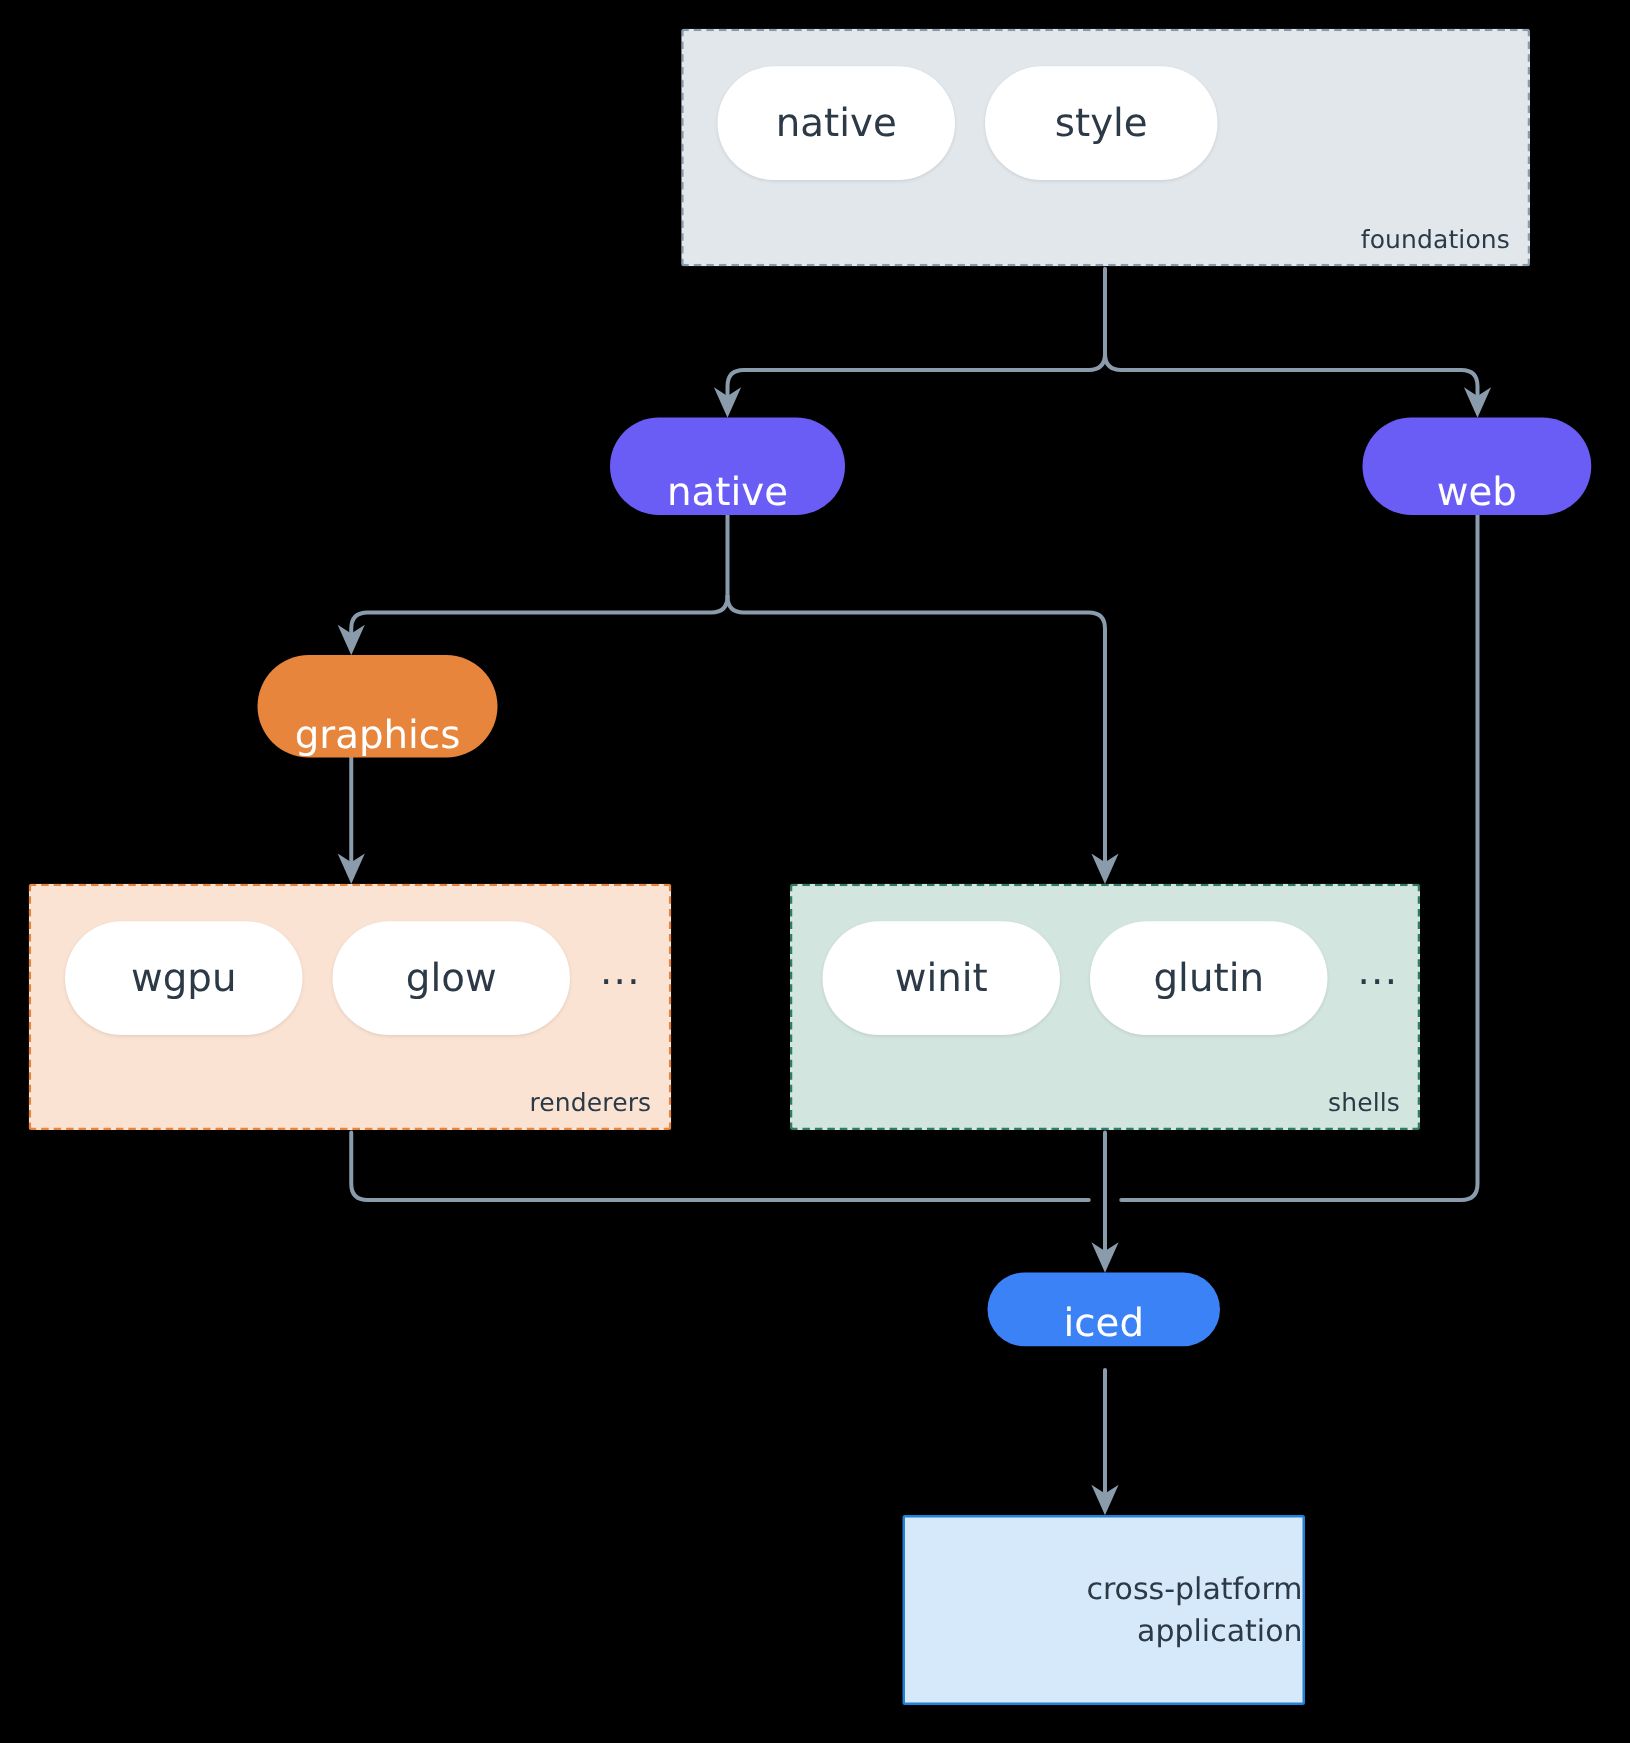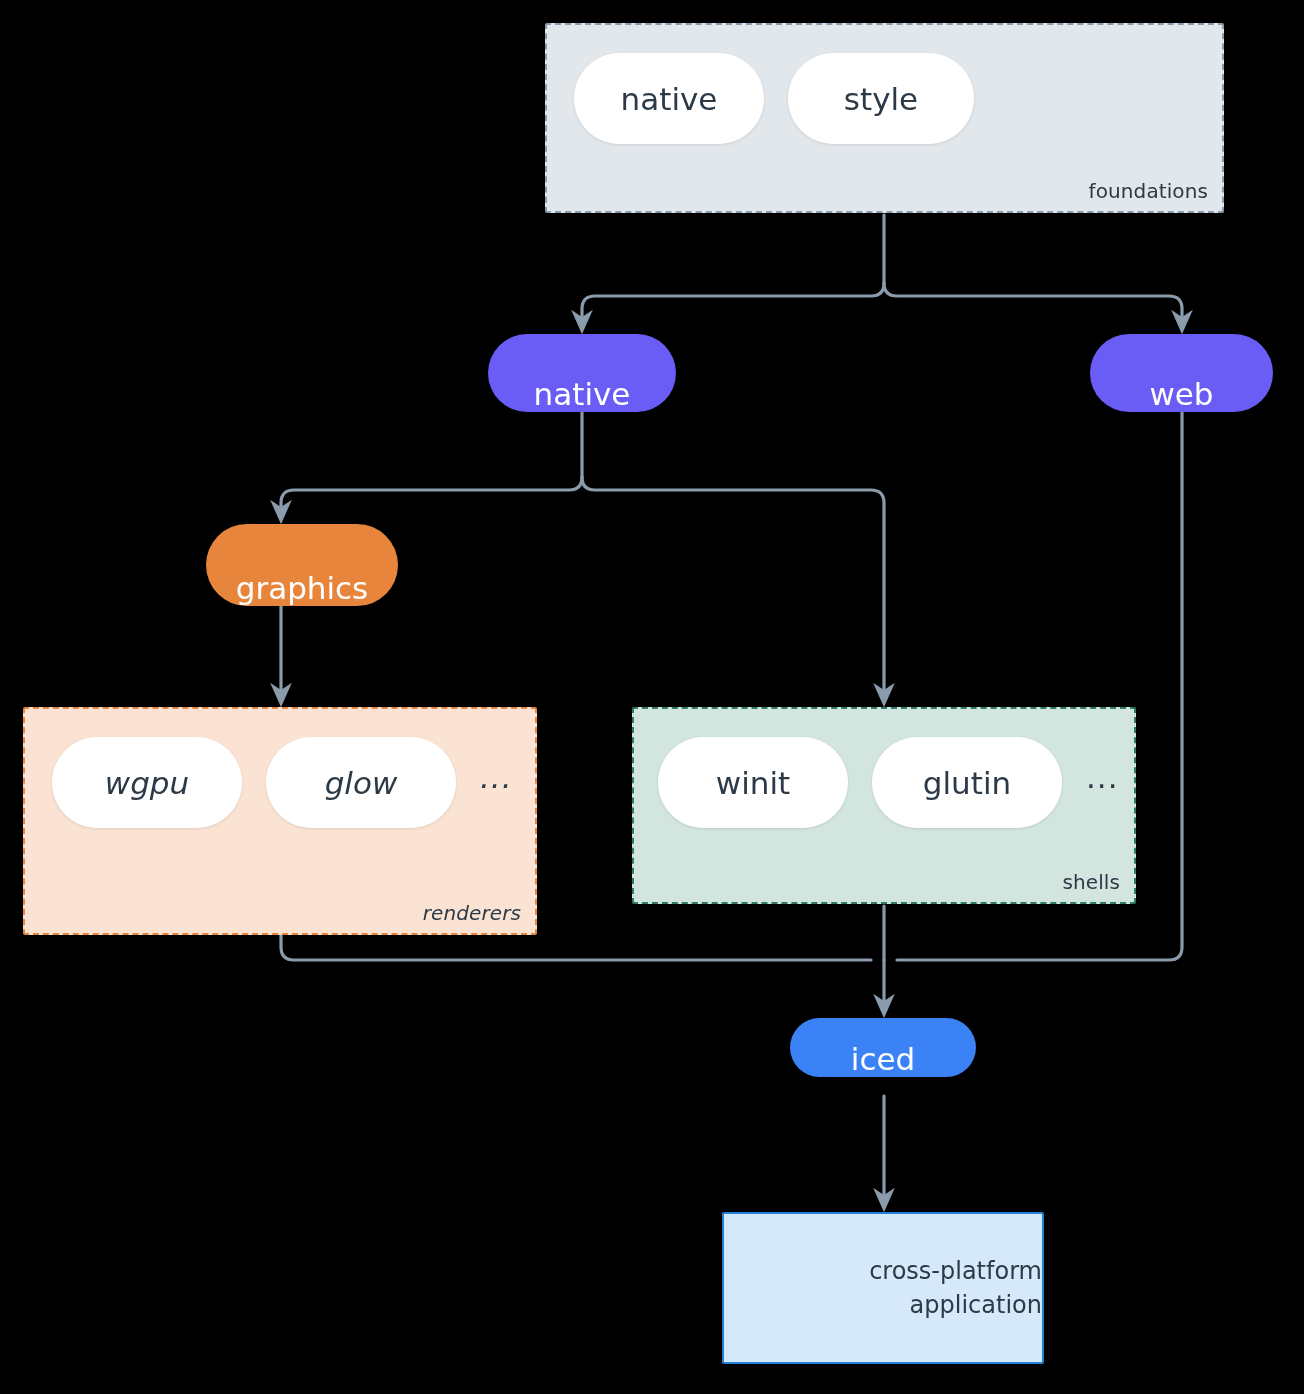--- a/index.html
+++ b/index.html
@@ -91,25 +91,24 @@
   #foundations .pill { height: 91px; }
   #pill-core    { width: 191px; }
   #pill-futures { width: 190px; }
   #pill-style   { width: 186px; }
 
   
   #renderers {
     left: 23px;
     top: 707px;
     width: 514px;
-    height: 228px;
+    height: 197px;
     background: #fbe3d3;
     border: 2px dashed #e8853c;
     border-radius: 2px;
-    font-style: italic;
   }
   #renderers .group-items {
     top: 28px;
     padding-left: 27px;
     gap: 24px;
   }
   #renderers .pill { height: 91px; }
   #pill-wgpu { width: 190px; }
   #pill-glow { width: 190px; }
 

